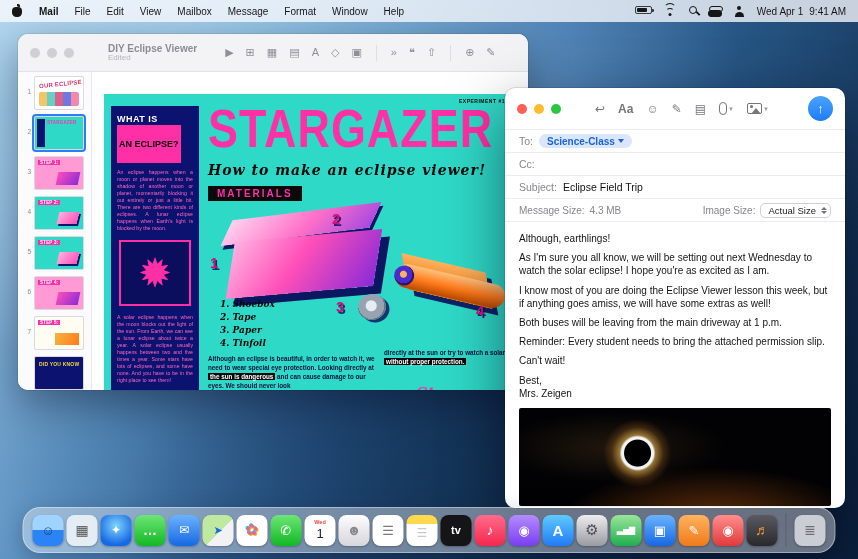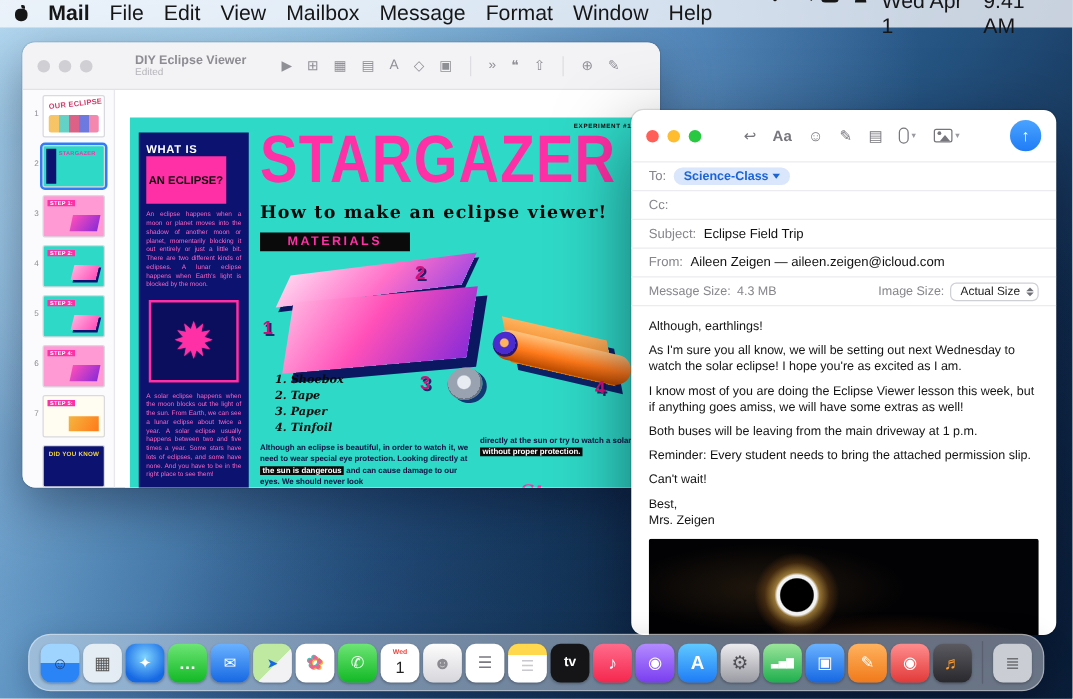--- a/index.html
+++ b/index.html
@@ -20,21 +20,21 @@
     background:
       radial-gradient(90% 55% at 30% 35%, rgba(255,255,255,.14), transparent 60%),
       radial-gradient(100% 60% at 60% 55%, rgba(10,30,60,.25), transparent 60%);
   }
 
   
   .menubar{
     position:absolute; top:0; left:0; right:0; height:22px; z-index:40;
     background:rgba(248,249,252,.78);
     display:flex; align-items:center; padding:0 12px; gap:0;
-    font-size:17px; color:#161617;
+    font-size:10px; color:#161617;
   }
   .apple{ width:11px; height:12px; position:relative; margin-right:16px; }
   .apple::before{content:""; position:absolute; left:0; top:2px; width:10px; height:10px; background:#161617; border-radius:4px 4px 4.5px 4.5px;}
   .apple::after{content:""; position:absolute; left:5px; top:-1px; width:3px; height:3px; background:#161617; border-radius:0 60% 0 60%;}
   .mb-app{ font-weight:bold; margin-right:16px; }
   .mb-item{ margin-right:16px; }
   .mb-right{ margin-left:auto; display:flex; align-items:flex-start; gap:12px; }
   .batt{ position:relative; width:17px; height:8px; border:1px solid rgba(20,20,20,.8); border-radius:2px; }
   .batt::before{content:""; position:absolute; left:1px; top:1px; bottom:1px; width:10px; background:#161617; border-radius:1px;}
   .batt::after{content:""; position:absolute; right:-3px; top:2px; width:2px; height:3px; background:rgba(20,20,20,.8); border-radius:0 1px 1px 0;}
@@ -99,22 +99,22 @@
   .poster{ position:absolute; left:4px; right:4px; top:18px; bottom:0; background:#2fd9c7; overflow:hidden; }
   .exp{ position:absolute; top:4px; right:8px; font-size:5px; font-weight:bold; color:#0a0a0a; letter-spacing:.5px; }
   .leftcol{ position:absolute; left:7px; top:12px; bottom:6px; width:88px; background:#0b1270; padding:8px 6px; }
   .wi{ font-size:9px; font-weight:900; color:#fff; letter-spacing:.5px; }
   .ae{ display:inline-block; font-size:9px; font-weight:900; color:#0a0a0a; background:#ff2fa5; padding:14px 2px; margin-top:1px; }
   .tinytxt{ font-size:5.2px; line-height:1.35; color:#ff66c4; margin-top:6px; text-align:justify; }
   .sunbox{ margin:8px 2px; border:2px solid #ff2fa5; height:66px; background:#0a0e5c; display:flex; align-items:center; justify-content:center; }
   .sun{ font-size:40px; color:#ff2fa5; line-height:1; text-shadow:0 0 1px #ff2fa5; }
   .maincol{ position:absolute; left:104px; top:8px; right:4px; bottom:0; }
   .pp-title{ font-size:44px; font-weight:900; color:#ff2fa5; letter-spacing:1px; transform:scale(1.02,1.22); transform-origin:left top; white-space:nowrap; line-height:1; }
-  .pp-sub{ margin-top:16px; font-family:"DejaVu Serif",serif; font-weight:bold; font-size:14px; color:#0a0a0a; letter-spacing:1px; }
-  .pp-mat{ display:inline-block; margin-top:8px; background:#0a0a0a; color:#ff2fa5; font-weight:900; font-size:10px; letter-spacing:2px; padding:2px 22px; }
+  .pp-sub{ margin-top:16px; font-family:"DejaVu Serif",serif; font-style:italic; font-weight:bold; font-size:14px; color:#0a0a0a; letter-spacing:1px; }
+  .pp-mat{ display:inline-block; margin-top:8px; background:#0a0a0a; color:#ff2fa5; font-weight:900; font-size:10px; letter-spacing:2px; padding:2px 9px; }
   .illus{ position:absolute; left:0; top:108px; width:300px; height:112px; }
   .boxlid{ position:absolute; left:18px; top:2px; width:150px; height:24px; background:linear-gradient(120deg,#ffd1ee,#ff6fc8 55%,#a64ae0); transform:rotate(-7deg) skewX(-32deg); box-shadow:4px 4px 0 rgba(10,14,92,.95); }
   .box3d{ position:absolute; left:22px; top:26px; width:148px; height:56px; background:linear-gradient(120deg,#ffb1e0 0%,#ff4fb8 45%,#8a2bd8 100%); transform:rotate(-5deg) skewX(-14deg); box-shadow:9px 8px 0 rgba(10,14,92,.95); }
   .tape{ position:absolute; left:150px; top:84px; width:28px; height:26px; border-radius:50%; background:radial-gradient(circle at 48% 45%, #e7ebf2 0 5px, #99a2b0 6px 13px, #6d7685 13px); box-shadow:3px 3px 0 rgba(10,14,92,.8); transform:rotate(-10deg); }
   .foilsheet{ position:absolute; left:196px; top:54px; width:86px; height:34px; background:linear-gradient(180deg,#ffb25e,#e86a00); transform:rotate(13deg) skewX(24deg); box-shadow:5px 5px 0 rgba(10,14,92,.9); }
   .foil{ position:absolute; left:186px; top:64px; width:112px; height:24px; border-radius:12px; background:linear-gradient(180deg,#ffc37e,#ff7a1a 55%,#b84a00); transform:rotate(13deg); }
   .foil::before{ content:""; position:absolute; left:-1px; top:2px; width:20px; height:20px; border-radius:50%; background:radial-gradient(circle at 45% 45%, #ffb25e 0 3px, #4a2bd0 4px 9px, #2a1670 9px); }
   .pnum{ position:absolute; font-size:15px; font-weight:900; color:#cf1279; text-shadow:1.5px 1.5px 0 rgba(10,14,92,.85); }
   .pn1{ left:2px; top:44px; } .pn2{ left:124px; top:0px; } .pn3{ left:128px; top:88px; } .pn4{ left:268px; top:92px; }
   .mlist{ position:absolute; left:12px; top:196px; font-family:"DejaVu Serif",serif; font-style:italic; font-weight:bold; font-size:9px; color:#0a0a0a; line-height:1.45; }
@@ -404,24 +404,20 @@
       <span class="mlabel">To:</span>
       <span class="token">Science-Class</span>
     </div>
     <div class="mrow">
       <span class="mlabel">Cc:</span>
     </div>
     <div class="mrow">
       <span class="mlabel">Subject:</span>
       <span>Eclipse Field Trip</span>
     </div>
-    <div class="mrow">
-      <span class="mlabel">From:</span>
-      <span>Aileen Zeigen — aileen.zeigen@icloud.com</span>
-    </div>
     <div class="mrow size">
       <span class="sizeleft">
         <span>Message Size:</span>
         <span>4.3 MB</span>
       </span>
       <span class="sizeright">
         <span>Image Size:</span>
         <span class="popup">
           <span>Actual Size</span>
           <span class="popchev">

